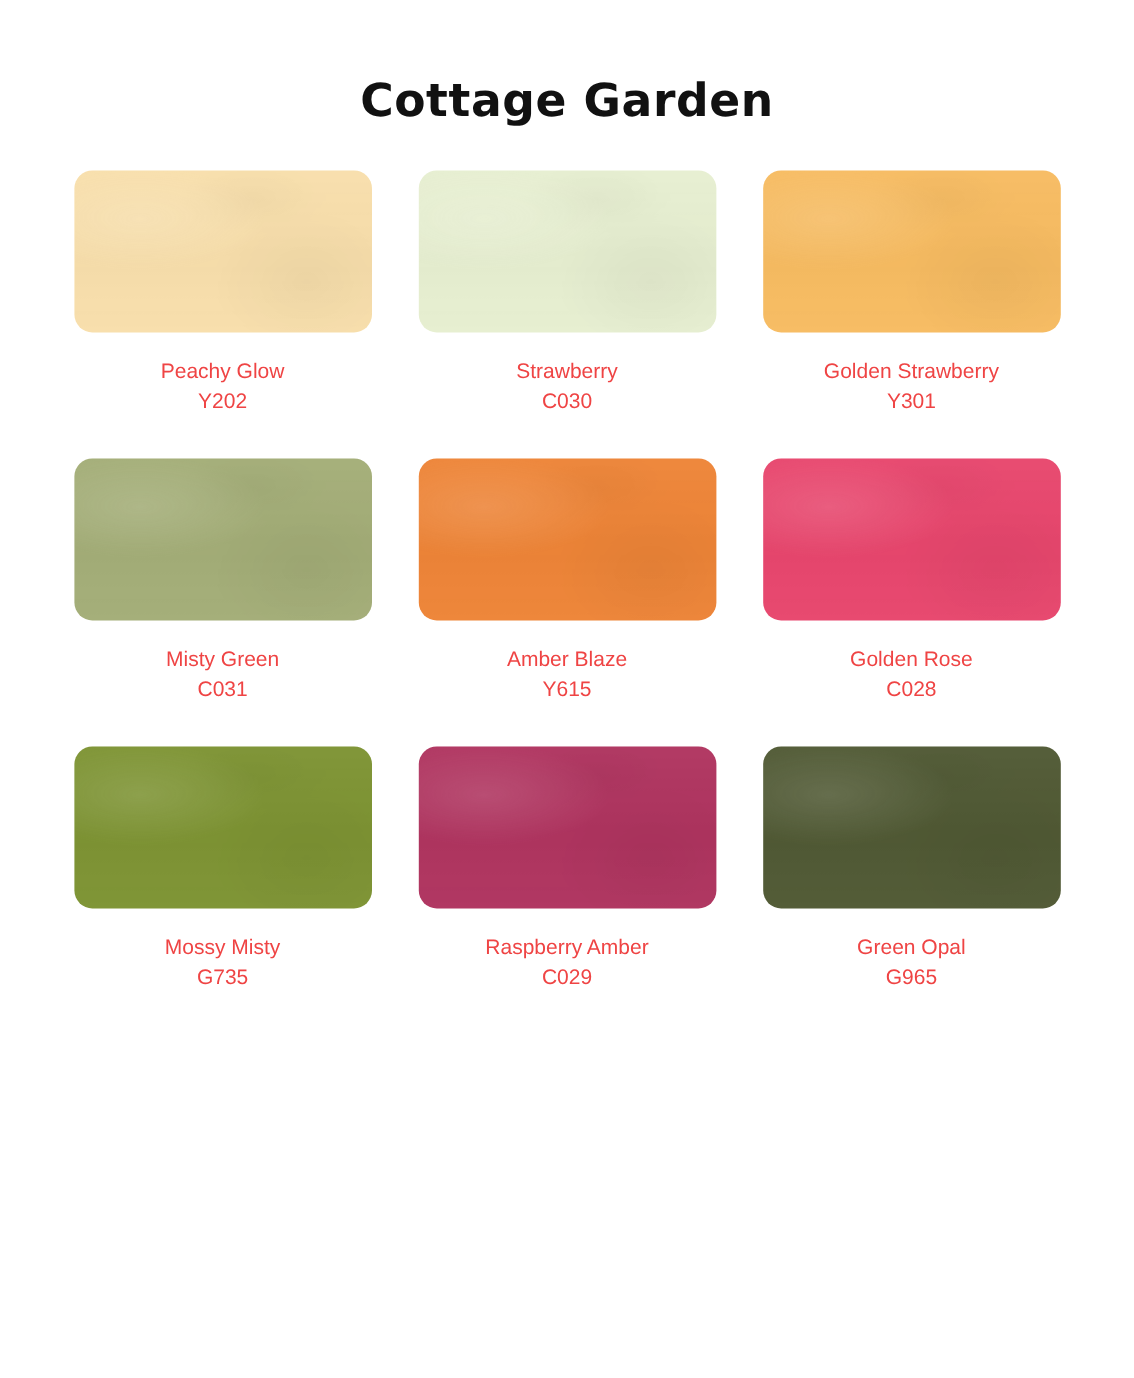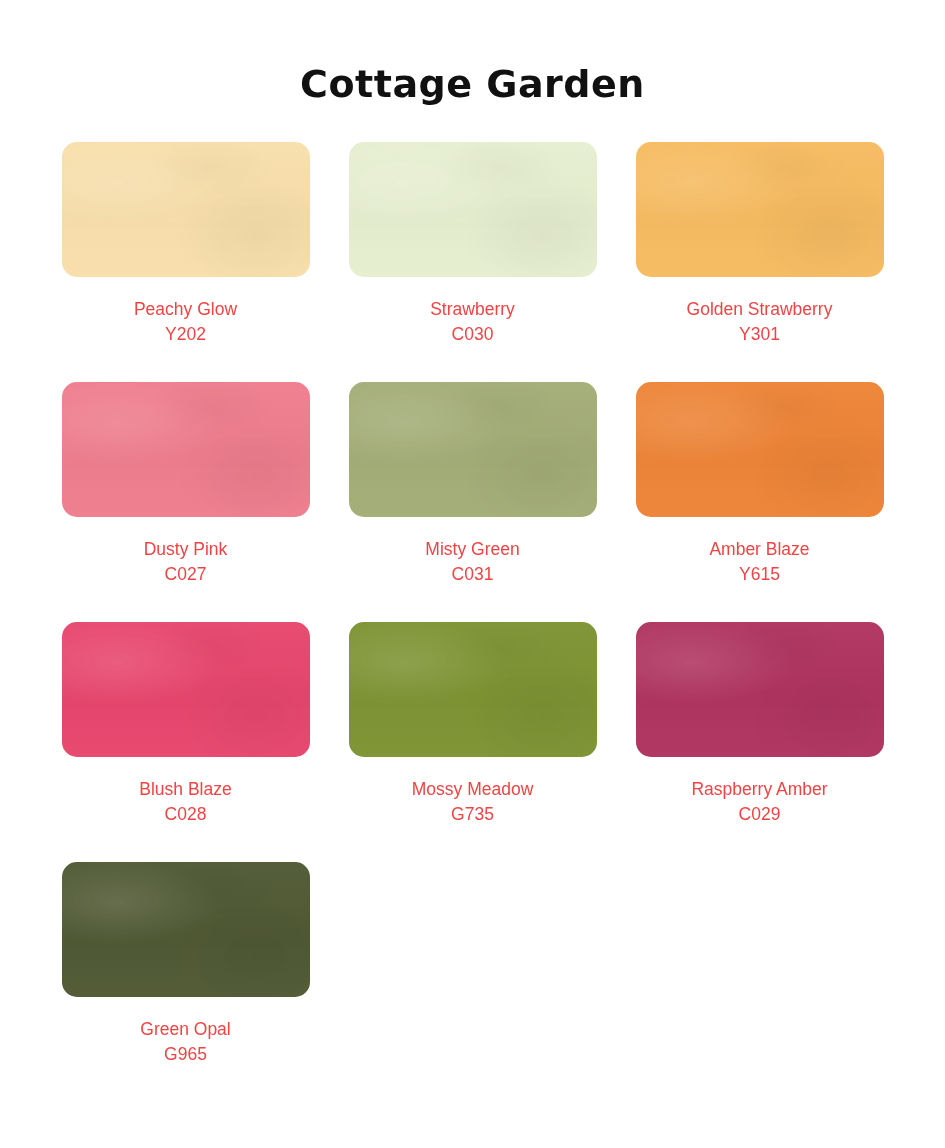--- a/index.html
+++ b/index.html
@@ -110,29 +110,20 @@
       <div class="swatch-card">
         <div class="swatch-chip" style="background-color: rgb(247, 188, 98);">
           <div class="tex"></div>
         </div>
         <div class="swatch-caption">
           <span class="swatch-name">Golden Strawberry</span>
           <span class="swatch-code">Y301</span>
         </div>
       </div>
       <div class="swatch-card">
-        <div class="swatch-chip" style="background-color: rgb(239, 126, 142);">
-          <div class="tex"></div>
-        </div>
-        <div class="swatch-caption">
-          <span class="swatch-name">Dusty Pink</span>
-          <span class="swatch-code">C027</span>
-        </div>
-      </div>
-      <div class="swatch-card">
         <div class="swatch-chip" style="background-color: rgb(164, 174, 120);">
           <div class="tex"></div>
         </div>
         <div class="swatch-caption">
           <span class="swatch-name">Misty Green</span>
           <span class="swatch-code">C031</span>
         </div>
       </div>
       <div class="swatch-card">
         <div class="swatch-chip" style="background-color: rgb(238, 133, 56);">
@@ -141,30 +132,30 @@
         <div class="swatch-caption">
           <span class="swatch-name">Amber Blaze</span>
           <span class="swatch-code">Y615</span>
         </div>
       </div>
       <div class="swatch-card">
         <div class="swatch-chip" style="background-color: rgb(232, 71, 110);">
           <div class="tex"></div>
         </div>
         <div class="swatch-caption">
-          <span class="swatch-name">Blush Blaze</span>
+          <span class="swatch-name">Golden Rose</span>
           <span class="swatch-code">C028</span>
         </div>
       </div>
       <div class="swatch-card">
         <div class="swatch-chip" style="background-color: rgb(126, 148, 52);">
           <div class="tex"></div>
         </div>
         <div class="swatch-caption">
-          <span class="swatch-name">Mossy Meadow</span>
+          <span class="swatch-name">Mossy Misty</span>
           <span class="swatch-code">G735</span>
         </div>
       </div>
       <div class="swatch-card">
         <div class="swatch-chip" style="background-color: rgb(176, 53, 96);">
           <div class="tex"></div>
         </div>
         <div class="swatch-caption">
           <span class="swatch-name">Raspberry Amber</span>
           <span class="swatch-code">C029</span>

